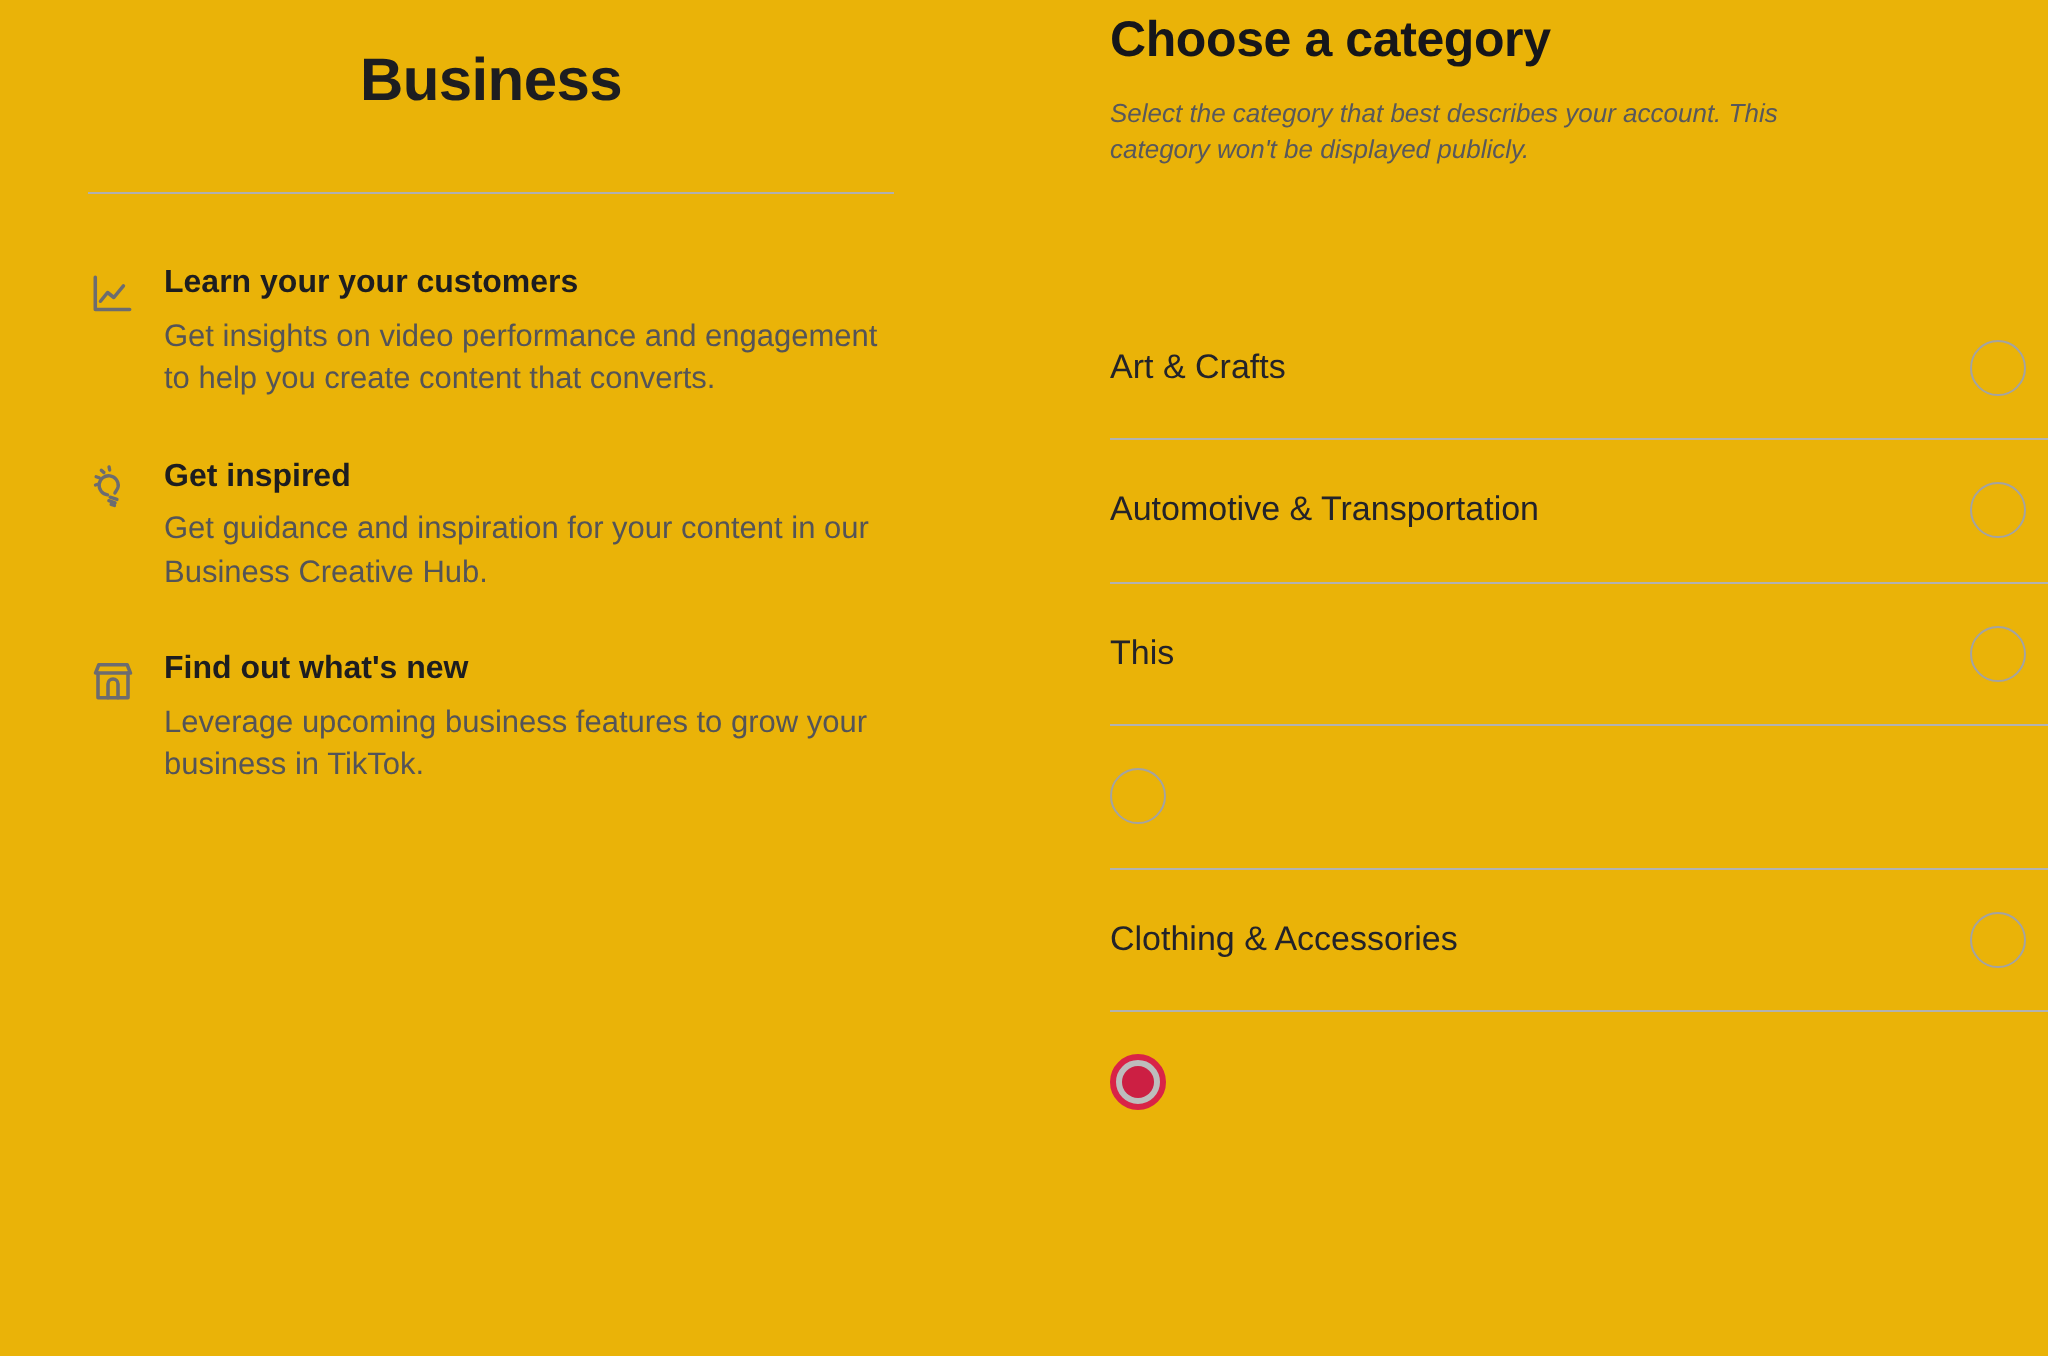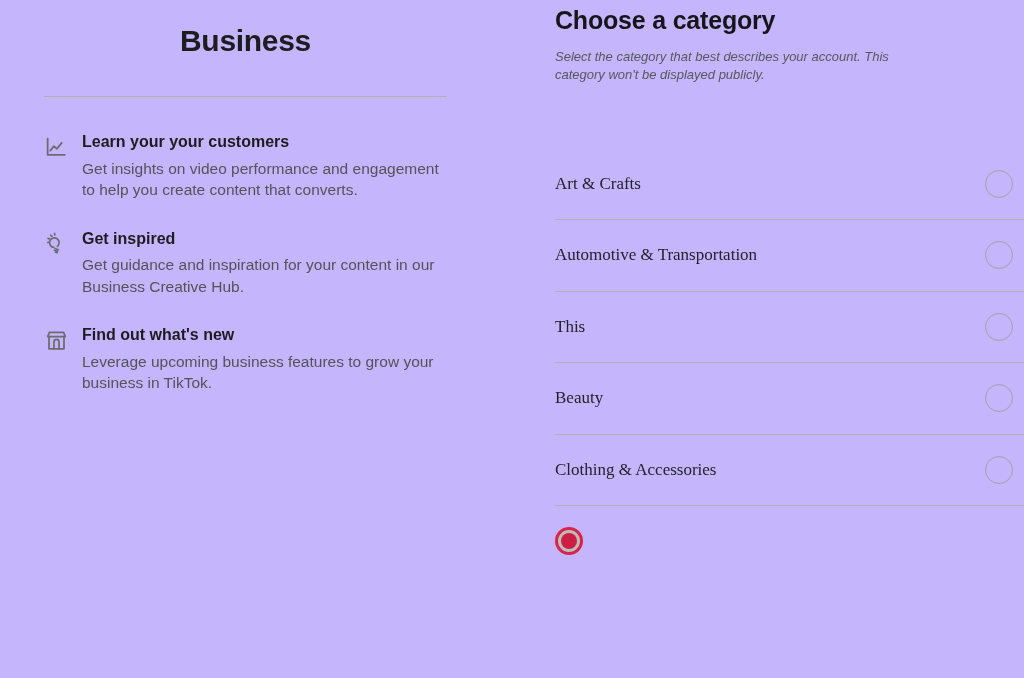--- a/index.html
+++ b/index.html
@@ -14,21 +14,21 @@
     font-family: "Liberation Sans", sans-serif;
     background: #bdbdbd;
     position: relative;
   }
 
   
   #app {
     position: absolute;
     inset: 0;
     display: flex;
-    background: #c4b5fd;
+    background: #eab308;
     justify-content: center;
   }
 
   
   #left-pane {
     width: 512px;
     height: 678px;
     position: relative;
     flex: 0 0 512px;
     padding: 0 32px 0 44px;
@@ -132,21 +132,20 @@
     border-bottom: 1px solid #b2b2b2;
   }
 
   .category-row:last-child { border-bottom: none; }
 
   .category-label {
     font-size: 17px;
     color: #23232a;
     flex: 1 1 auto;
     line-height: 1.2;
-    font-family: Liberation Serif, serif;
   }
 
   .category-row.selected .category-label {
     font-weight: bold;
     color: #18181c;
   }
 
   
   .radio {
     flex: 0 0 28px;
@@ -253,21 +252,20 @@
         <span class="category-label">Automotive &amp; Transportation</span>
         <span class="radio"></span>
       </div>
 
       <div class="category-row">
         <span class="category-label">This</span>
         <span class="radio"></span>
       </div>
 
       <div class="category-row">
-        <span class="category-label">Beauty</span>
         <span class="radio"></span>
       </div>
 
       <div class="category-row">
         <span class="category-label">Clothing &amp; Accessories</span>
         <span class="radio"></span>
       </div>
 
       <div class="category-row selected">
         <span class="radio on"></span>

